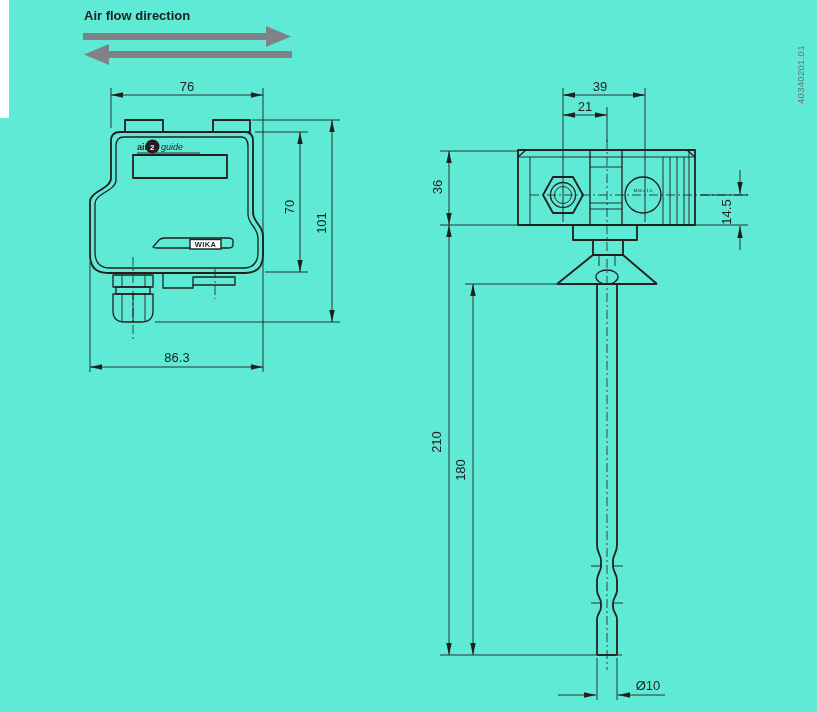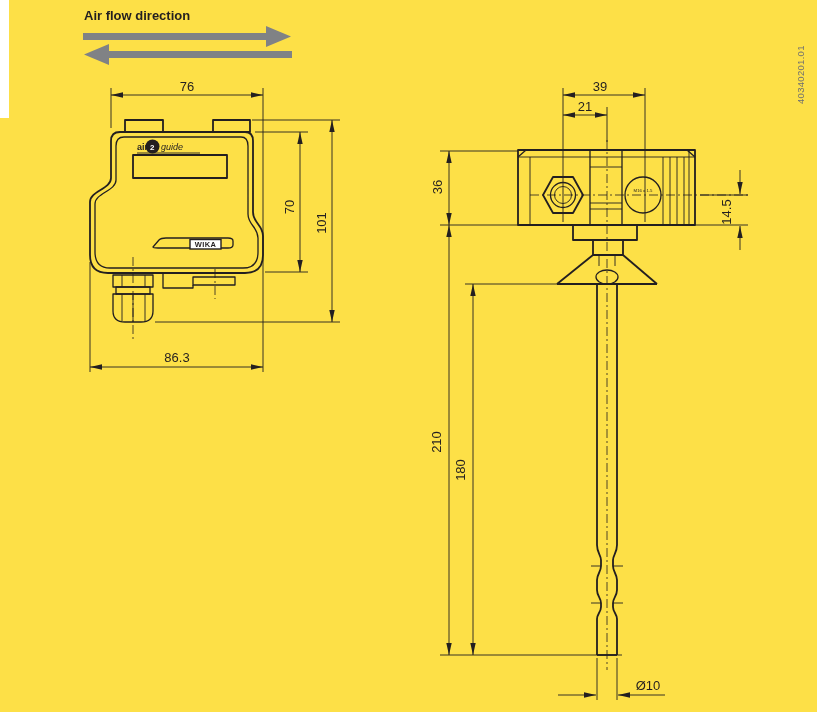--- a/index.html
+++ b/index.html
@@ -1,19 +1,19 @@
 <!DOCTYPE html>
 <html><head>
 <meta charset="utf-8">
 <style>
   html,body{margin:0;padding:0;}
   .stage{
     position:relative;
     width:817px;height:712px;
-    background:#fde047;
+    background:#5eead4;
     overflow:hidden;
     font-family:"Liberation Sans", sans-serif;
   }
   .stage > svg{position:absolute;left:0;top:0;}
   text{
     font-family:"Liberation Sans", sans-serif;
     fill:#231f20;
   }
   .dim-label{font-size:13px;}
   .tiny-label{font-size:4.3px;}

